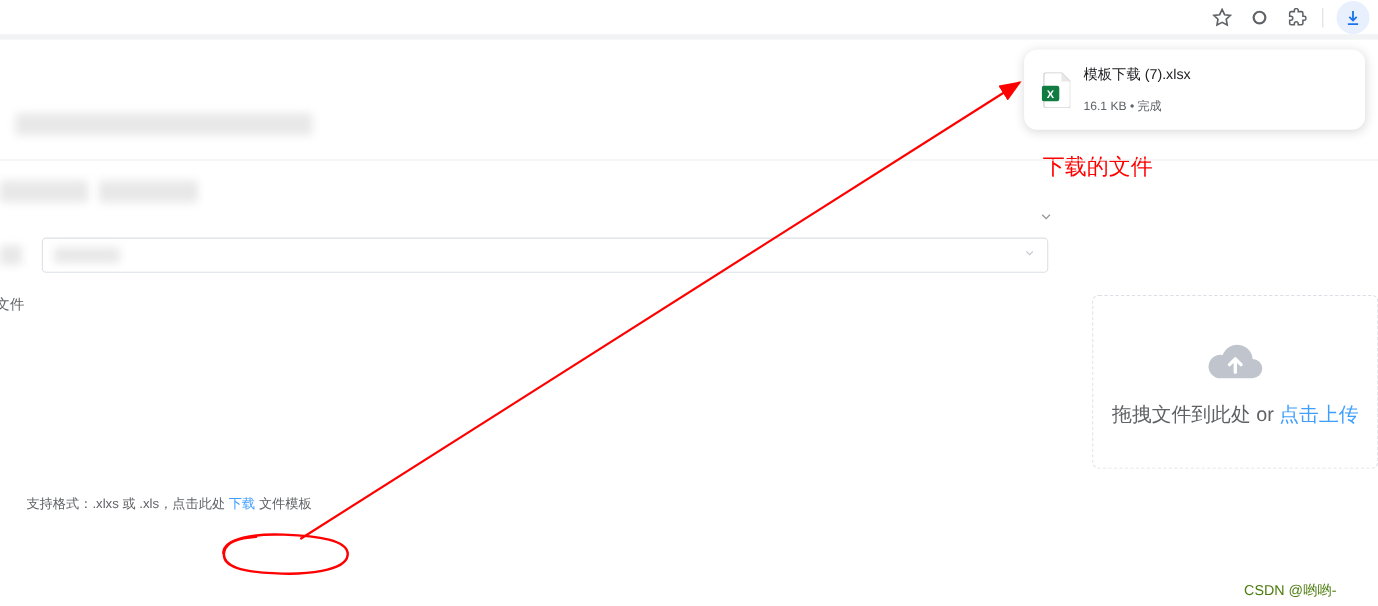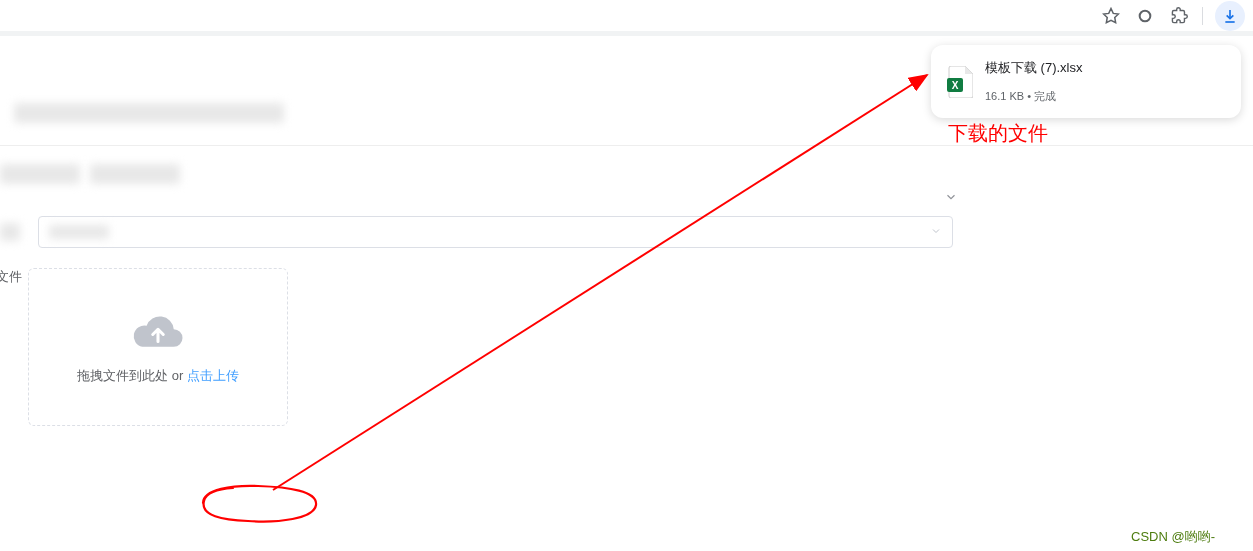--- a/index.html
+++ b/index.html
@@ -13,46 +13,46 @@
 
     
     .dl-popup { position: absolute; top: 45px; right: 12px; width: 310px; background: #fff; border-radius: 12px; box-shadow: 0 2px 10px rgba(0,0,0,0.15); padding: 14px 16px; display: flex; align-items: center; gap: 12px; z-index: 5; }
     .dl-fileicon { width: 26px; height: 32px; position: relative; }
     .dl-fileicon-svg { width: 100%; height: 100%; }
     .dl-info { flex: 1; }
     .dl-filename { font-size: 13px; color: #202124; }
     .dl-meta { font-size: 11px; color: #5f6368; margin-top: 12px; }
 
     
-    .annotation-text { position: absolute; top: 120px; right: 205px; color: #ff0000; font-size: 20px; }
+    .annotation-text { position: absolute; top: 138px; right: 205px; color: #ff0000; font-size: 20px; }
     .arrow-svg { position: absolute; top: 0; left: 0; width: 1253px; height: 551px; pointer-events: none; z-index: 3; }
 
     
     .content-area { position: absolute; left: 0; top: 75px; right: 0; padding: 0; }
     .blur-block { background: #e8e8e8; filter: blur(4px); border-radius: 2px; }
     .blur1 { height: 20px; width: 270px; margin-left: 14px; margin-top: 28px; }
     .hr1 { border: none; border-top: 1px solid #eee; margin-top: 22px; }
     .row2 { display: flex; gap: 10px; margin-top: 18px; margin-left: 0; }
     .blur2a { height: 20px; width: 80px; }
     .blur2b { height: 20px; width: 90px; }
     .chevron-row { position: absolute; top: 115px; right: 295px; color: #909399; }
 
     
     .form-row { display: flex; align-items: center; margin-top: 32px; }
     .blur-label { height: 18px; width: 20px; margin-left: 0; margin-right: 10px; }
     .select-box { border: 1px solid #dcdfe6; border-radius: 4px; height: 32px; flex: 0 0 915px; margin-left: 8px; display: flex; align-items: center; justify-content: space-between; padding: 0 10px; }
     .select-blur { height: 14px; width: 60px; }
     .select-chev { color: #c0c4cc; }
 
     
-    .upload-row { display: flex; align-items: flex-start; margin-top: 20px; }
+    .upload-row { display: flex; align-items: flex-start; margin-top: 20px; justify-content: space-between; }
     .upload-label { font-size: 13px; color: #606266; width: 30px; text-align: right; margin-right: 6px; padding-top: 0; margin-left: -8px; }
     .upload-box { border: 1px dashed #dcdfe6; border-radius: 6px; width: 260px; height: 158px; display: flex; flex-direction: column; align-items: center; justify-content: center; gap: 10px; cursor: pointer; }
     .cloud-icon { color: #c0c4cc; }
-    .upload-text { font-size: 13px; color: #606266; }
+    .upload-text { font-size: 18px; color: #606266; }
     .upload-text .link { color: #409eff; }
 
     
     .hint-row { margin-top: 24px; margin-left: 24px; font-size: 12px; color: #606266; display: inline-block; position: relative; }
     .hint-row .link { color: #409eff; }
 
     
     .red-circle-svg { position: absolute; top: 483px; left: 188px; width: 135px; height: 42px; pointer-events: none; z-index: 2; }
 
     
@@ -140,20 +140,23 @@
           <path d="M32 36 V22 M26 28 l6-6 6 6" stroke="#fff" stroke-width="3.5" fill="none" stroke-linecap="round" stroke-linejoin="round"></path>
         </svg>
       </div>
       <div class="upload-text">
         <span>拖拽文件到此处 or </span><span class="link">点击上传</span>
       </div>
     </div>
   </div>
 
   
+  <div class="hint-row">
+    <span>支持格式：.xlxs 或 .xls，点击此处 </span><span class="link">下载</span><span> 文件模板</span>
+  </div>
 </div>
 
 <svg class="red-circle-svg" viewBox="0 0 135 42">
   <path d="M 15 20 C 15 6, 45 2, 70 3 C 100 4, 130 8, 128 22 C 126 36, 90 40, 60 38 C 35 37, 12 33, 16 18 C 18 10, 30 6, 45 5" fill="none" stroke="#ff0000" stroke-width="2.2" stroke-linecap="round"></path>
 </svg>
 
 <svg class="arrow-svg">
   <defs>
     <marker id="arrowhead" markerWidth="10" markerHeight="8" refX="9" refY="4" orient="auto">
       <polygon points="0 0, 10 4, 0 8" fill="#ff0000"></polygon>

